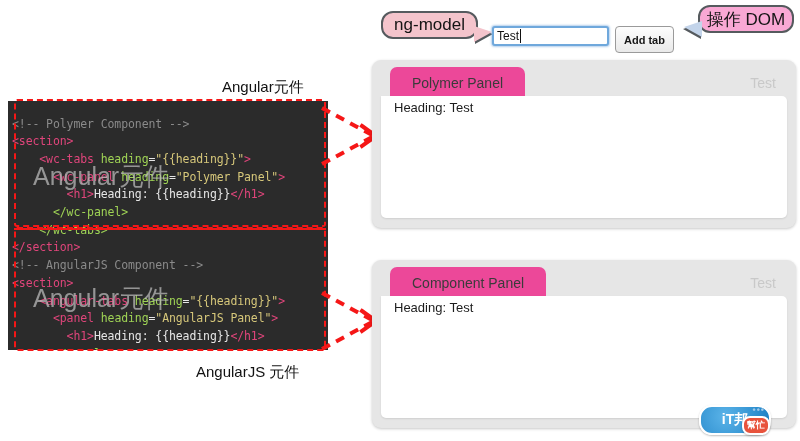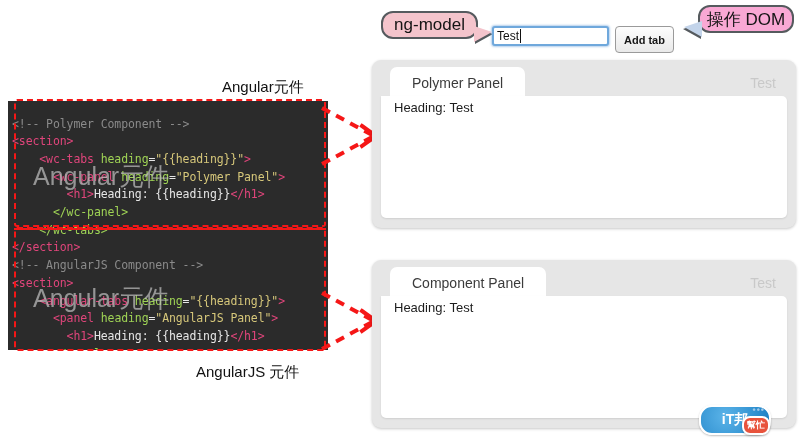--- a/index.html
+++ b/index.html
@@ -154,21 +154,21 @@
   }
   .tab{
     position:absolute;top:7px;height:31px;
     display:flex;align-items:center;justify-content:center;
     font-size:14px;
     box-sizing:border-box;
     white-space:nowrap;
   }
   .tab.active{
     left:18px;
-    background:#ffffff;
+    background:#ec4899;
     color:#3b3b3b;
     border-radius:7px 7px 0 0;
     padding:0 22px;
   }
   .tab.inactive{
     right:14px;
     color:#c9c9c9;
     padding:0 6px;
   }
   .panel-body{

